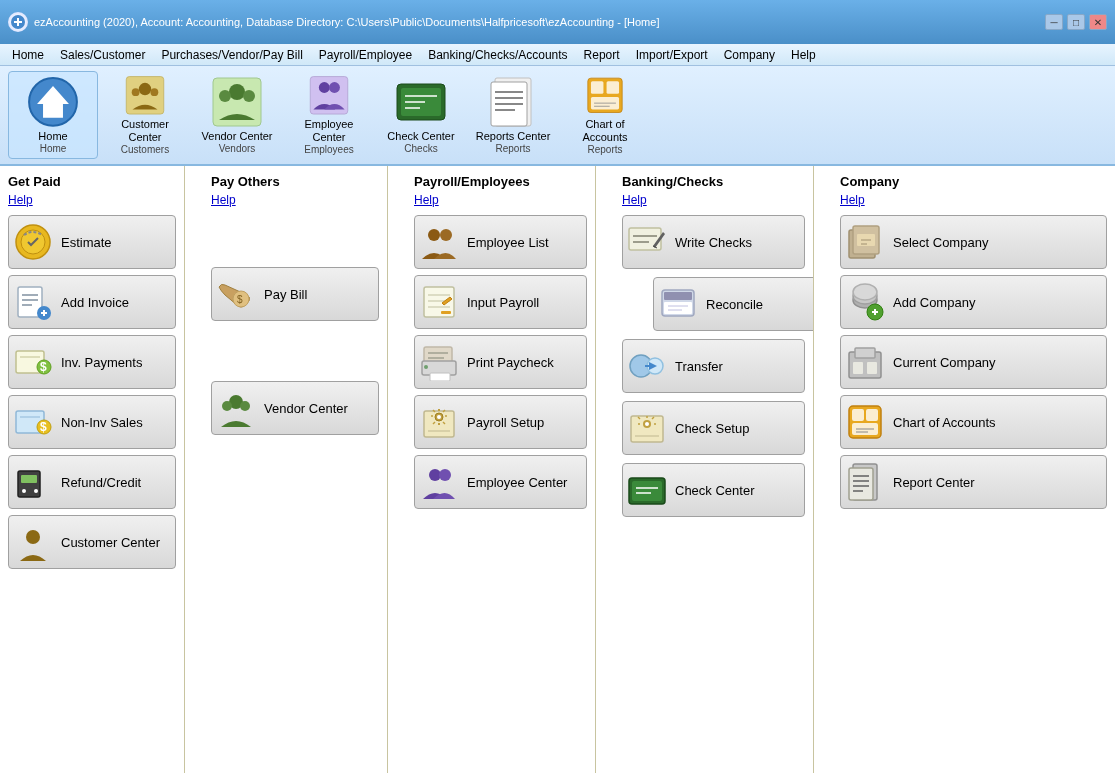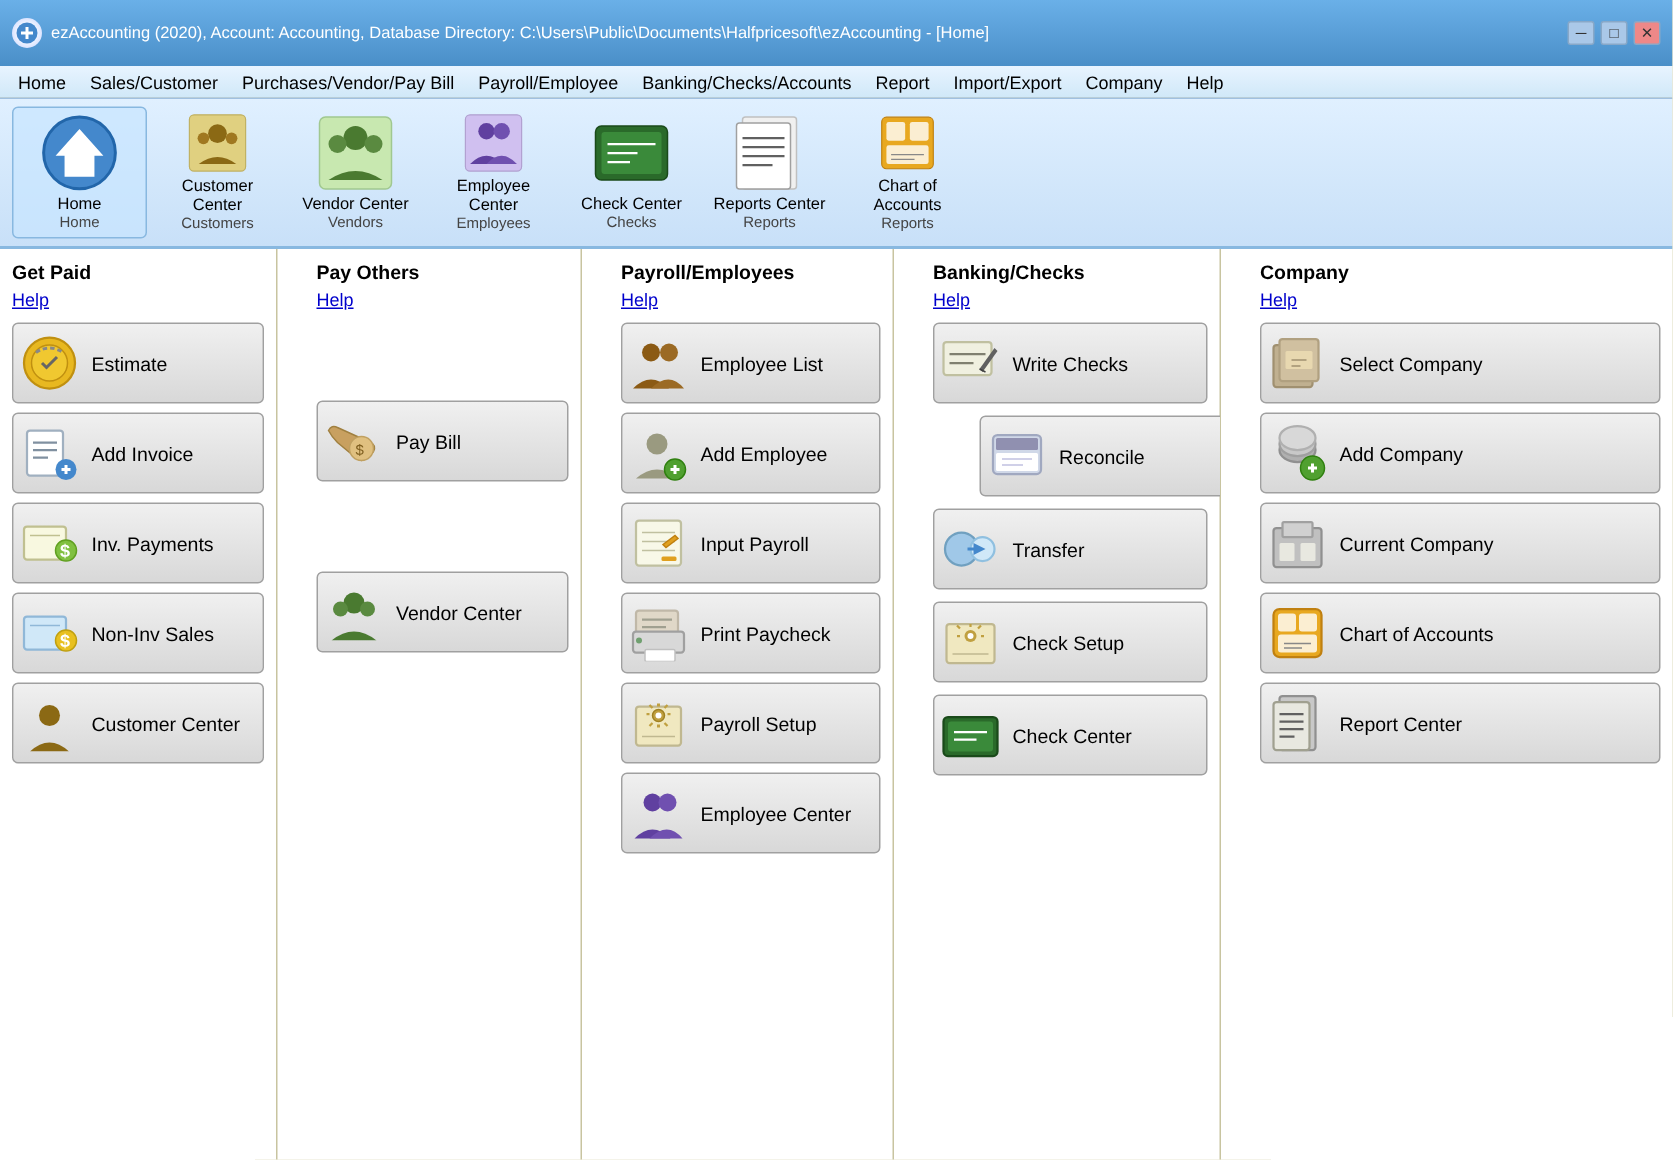--- a/index.html
+++ b/index.html
@@ -280,20 +280,31 @@
         <svg width="38" height="38" viewBox="0 0 38 38">
           <rect x="2" y="8" width="28" height="22" rx="2" fill="#d0e8f8" stroke="#90b8d8" stroke-width="1.5"></rect>
           <line x1="6" y1="14" x2="26" y2="14" stroke="#90b8d8" stroke-width="1"></line>
           <circle cx="30" cy="24" r="7" fill="#e8c020" stroke="#c0a010" stroke-width="1"></circle>
           <text x="26" y="28" font-size="12" fill="white" font-weight="bold">$</text>
         </svg>
       </div>
       <span class="action-btn-label">Non-Inv Sales</span>
     </button>
 
+    <button class="action-btn">
+      <div class="action-btn-icon">
+        <svg width="38" height="38" viewBox="0 0 38 38">
+          <rect x="4" y="8" width="22" height="26" rx="2" fill="#404040" stroke="#202020" stroke-width="1.5"></rect>
+          <rect x="7" y="12" width="16" height="8" rx="1" fill="#80c060"></rect>
+          <circle cx="10" cy="28" r="2" fill="white"></circle>
+          <circle cx="22" cy="28" r="2" fill="white"></circle>
+        </svg>
+      </div>
+      <span class="action-btn-label">Refund/Credit</span>
+    </button>
 
     <button class="action-btn">
       <div class="action-btn-icon">
         <svg width="38" height="38" viewBox="0 0 38 38">
           <circle cx="19" cy="14" r="7" fill="#8B6914"></circle>
           <path d="M6 38 Q19 26 32 38" fill="#8B6914"></path>
         </svg>
       </div>
       <span class="action-btn-label">Customer Center</span>
     </button>
@@ -337,32 +348,20 @@
         <svg width="38" height="38" viewBox="0 0 38 38">
           <circle cx="14" cy="12" r="6" fill="#8B5a14"></circle>
           <circle cx="26" cy="12" r="6" fill="#9B6a24"></circle>
           <path d="M2 36 Q14 24 26 36" fill="#8B5a14"></path>
           <path d="M14 36 Q26 24 36 36" fill="#9B6a24"></path>
         </svg>
       </div>
       <span class="action-btn-label">Employee List</span>
     </button>
 
-    <button class="action-btn">
-      <div class="action-btn-icon">
-        <svg width="38" height="38" viewBox="0 0 38 38">
-          <circle cx="18" cy="13" r="7" fill="#9a9a80"></circle>
-          <path d="M4 36 Q18 24 32 36" fill="#9a9a80"></path>
-          <circle cx="30" cy="30" r="7" fill="#50a030" stroke="#308010" stroke-width="1"></circle>
-          <line x1="27" y1="30" x2="33" y2="30" stroke="white" stroke-width="2"></line>
-          <line x1="30" y1="27" x2="30" y2="33" stroke="white" stroke-width="2"></line>
-        </svg>
-      </div>
-      <span class="action-btn-label">Add Employee</span>
-    </button>
 
     <button class="action-btn">
       <div class="action-btn-icon">
         <svg width="38" height="38" viewBox="0 0 38 38">
           <rect x="4" y="4" width="30" height="30" rx="2" fill="#f8f8e8" stroke="#c0c0a0" stroke-width="1.5"></rect>
           <line x1="8" y1="12" x2="30" y2="12" stroke="#c0c0a0" stroke-width="1"></line>
           <line x1="8" y1="18" x2="30" y2="18" stroke="#c0c0a0" stroke-width="1"></line>
           <line x1="8" y1="24" x2="30" y2="24" stroke="#c0c0a0" stroke-width="1"></line>
           <path d="M22 20 L30 14 L32 16 L24 22 Z" fill="#e0a020" stroke="#c08010" stroke-width="1"></path>
           <rect x="21" y="28" width="10" height="3" rx="1" fill="#e0a020"></rect>

